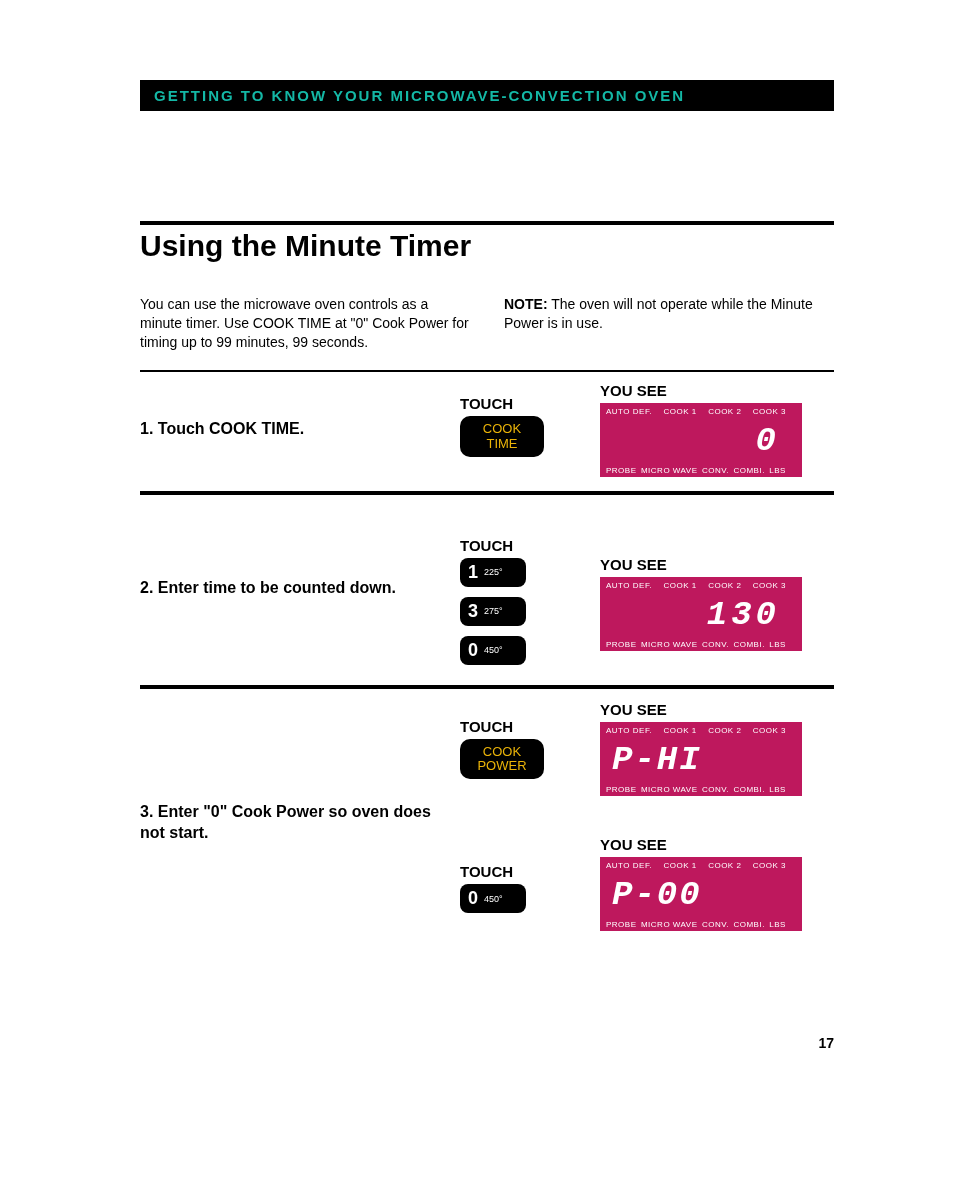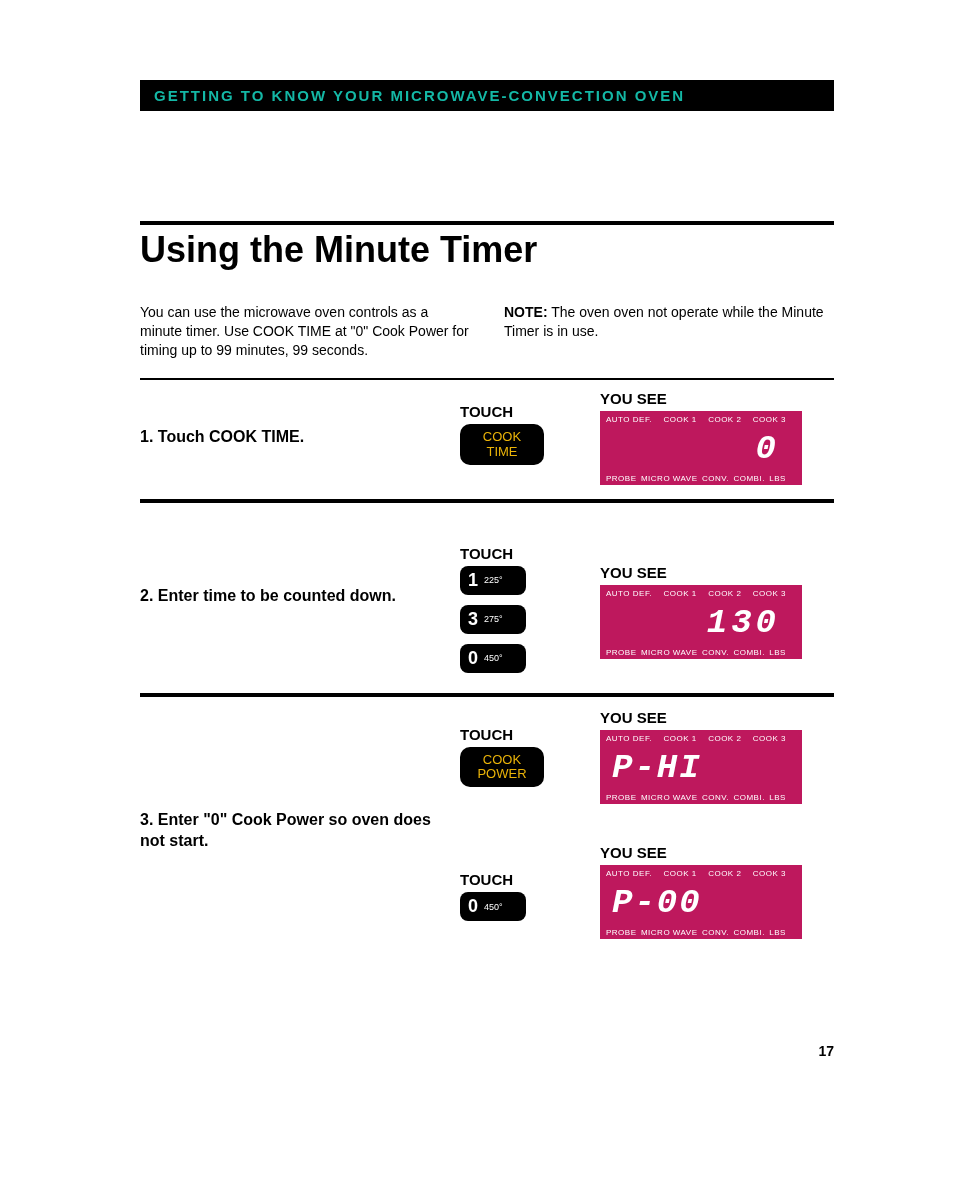--- a/index.html
+++ b/index.html
@@ -19,21 +19,21 @@
     padding: 7px 14px;
     font-weight: bold;
     letter-spacing: 2px;
     font-size: 15px;
   }
   .section-rule-top {
     border-top: 4px solid #000;
     margin-top: 110px;
   }
   .title {
-    font-size: 36px;
+    font-size: 30px;
     font-weight: bold;
     margin: 4px 0 14px 0;
   }
   .intro {
     display: flex;
     gap: 34px;
     font-size: 14px;
     line-height: 1.35;
     margin-top: 32px;
   }
@@ -138,21 +138,21 @@
 
 <div class="page">
 
   <div class="hdr-bar">GETTING TO KNOW YOUR MICROWAVE-CONVECTION OVEN</div>
 
   <div class="section-rule-top"></div>
   <div class="title">Using the Minute Timer</div>
   <div class="intro">
     <div>You can use the microwave oven controls as a minute timer. Use COOK TIME at "0" Cook Power for timing up to 99 minutes, 99 seconds.</div>
     <div>
-      <b>NOTE:</b><span> The oven oven not operate while the Minute Timer is in use.</span>
+      <b>NOTE:</b><span> The oven will not operate while the Minute Power is in use.</span>
     </div>
   </div>
 
   <div class="thin-rule"></div>
 
   <div class="step-row">
     <div class="step-text">
       <span>1.</span> <span>Touch COOK TIME.</span>
     </div>
     <div class="touch-col">

